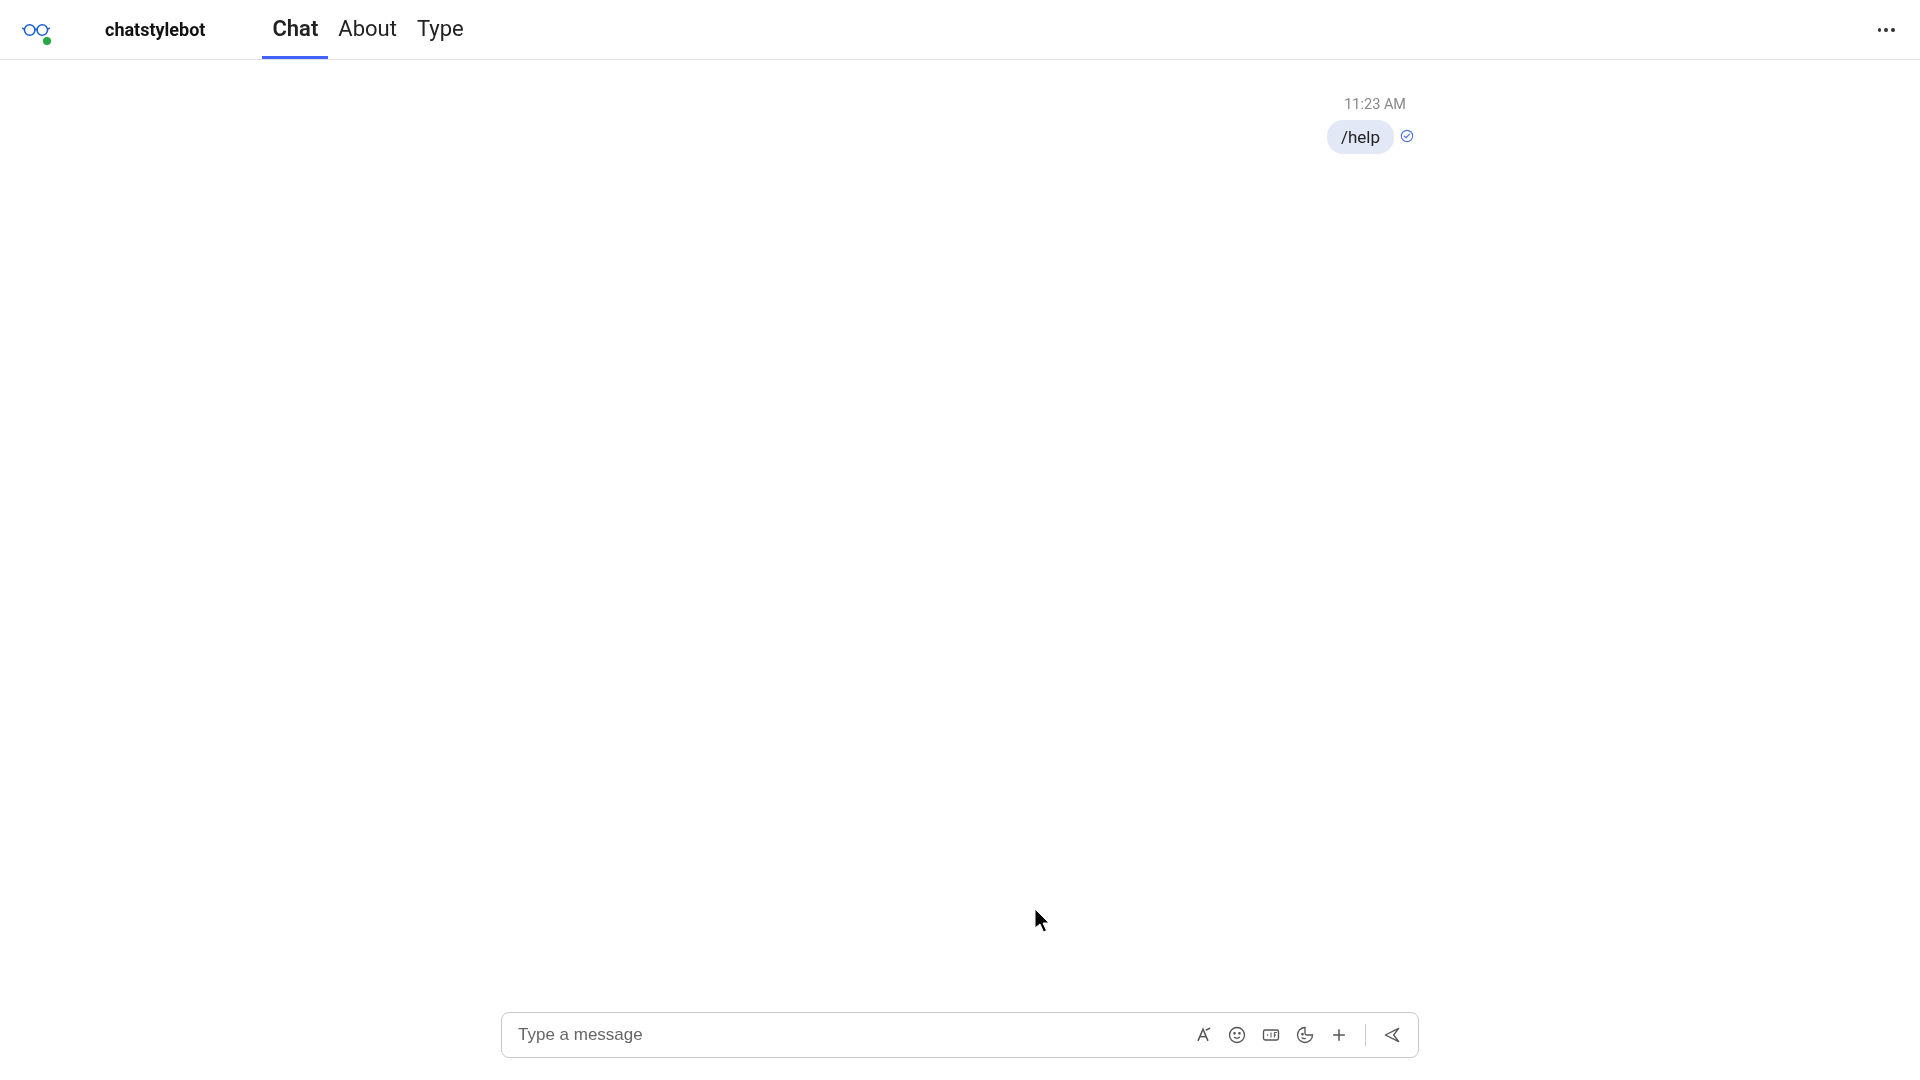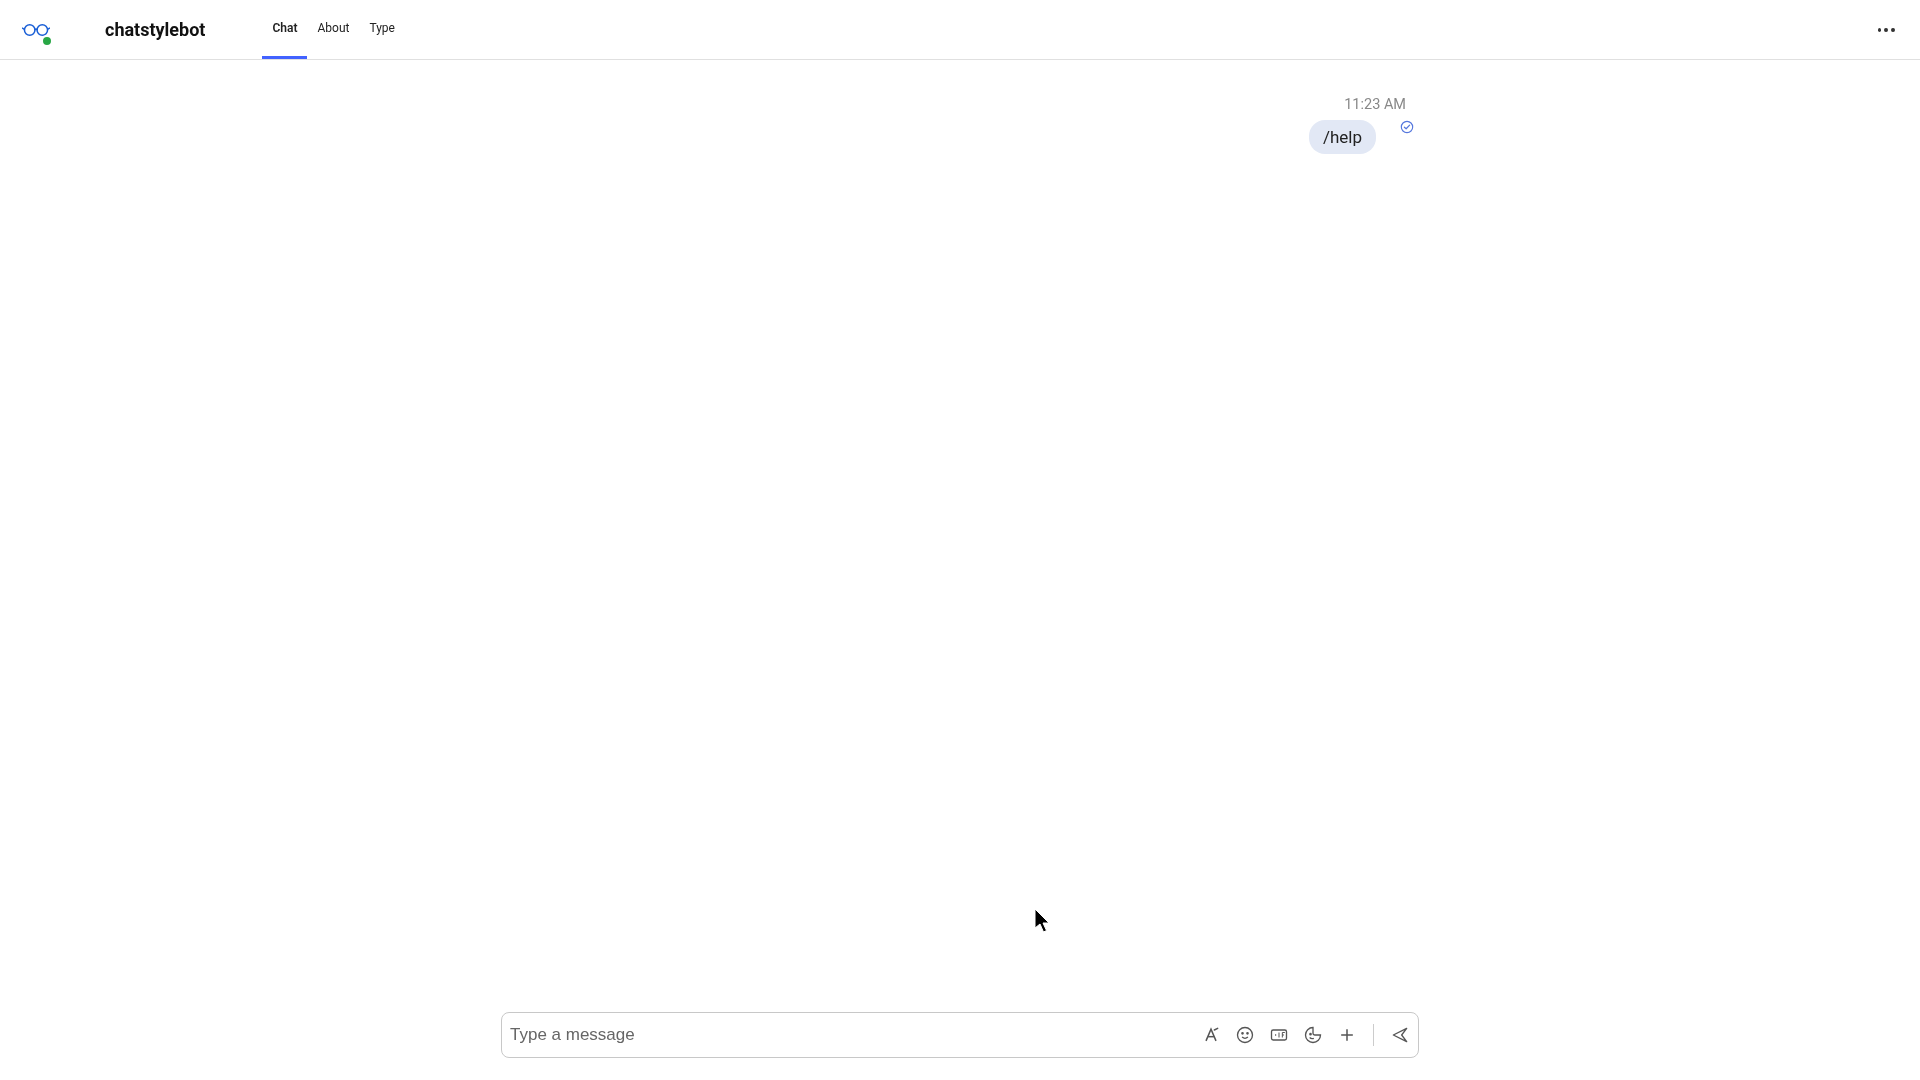--- a/index.html
+++ b/index.html
@@ -60,21 +60,21 @@
     }
     .tabs {
       display: flex;
       height: 100%;
       align-items: stretch;
     }
     .tab {
       display: flex;
       align-items: center;
       padding: 0 10px;
-      font-size: 12px;
+      font-size: 22px;
       color: #222;
       cursor: pointer;
       position: relative;
       border-bottom: 3px solid transparent;
     }
     .tab.active {
       font-weight: 600;
       border-bottom: 3px solid #4262ff;
     }
     .header-right {
@@ -112,22 +112,22 @@
       align-items: flex-end;
     }
     .timestamp {
       font-size: 14.5px;
       color: #888;
       margin-bottom: 7px;
       margin-right: 8px;
     }
     .msg-row {
       display: flex;
-      align-items: flex-start;
-      gap: 24px;
+      align-items: center;
+      gap: 6px;
     }
     .msg-bubble {
       background: #e2e8f5;
       color: #222;
       padding: 6px 14px;
       border-radius: 16px;
       font-size: 17px;
       line-height: 1.3;
     }
     .sent-check {
@@ -139,21 +139,21 @@
       position: absolute;
       left: 50%;
       transform: translateX(-50%);
       bottom: 22px;
       width: 918px;
       height: 46px;
       border: 1px solid #c8c8c8;
       border-radius: 8px;
       display: flex;
       align-items: center;
-      padding: 0 8px;
+      padding: 0 16px;
       background: #fff;
     }
     .composer input {
       flex: 1;
       border: none;
       outline: none;
       font-size: 17px;
       color: #222;
       background: transparent;
     }

